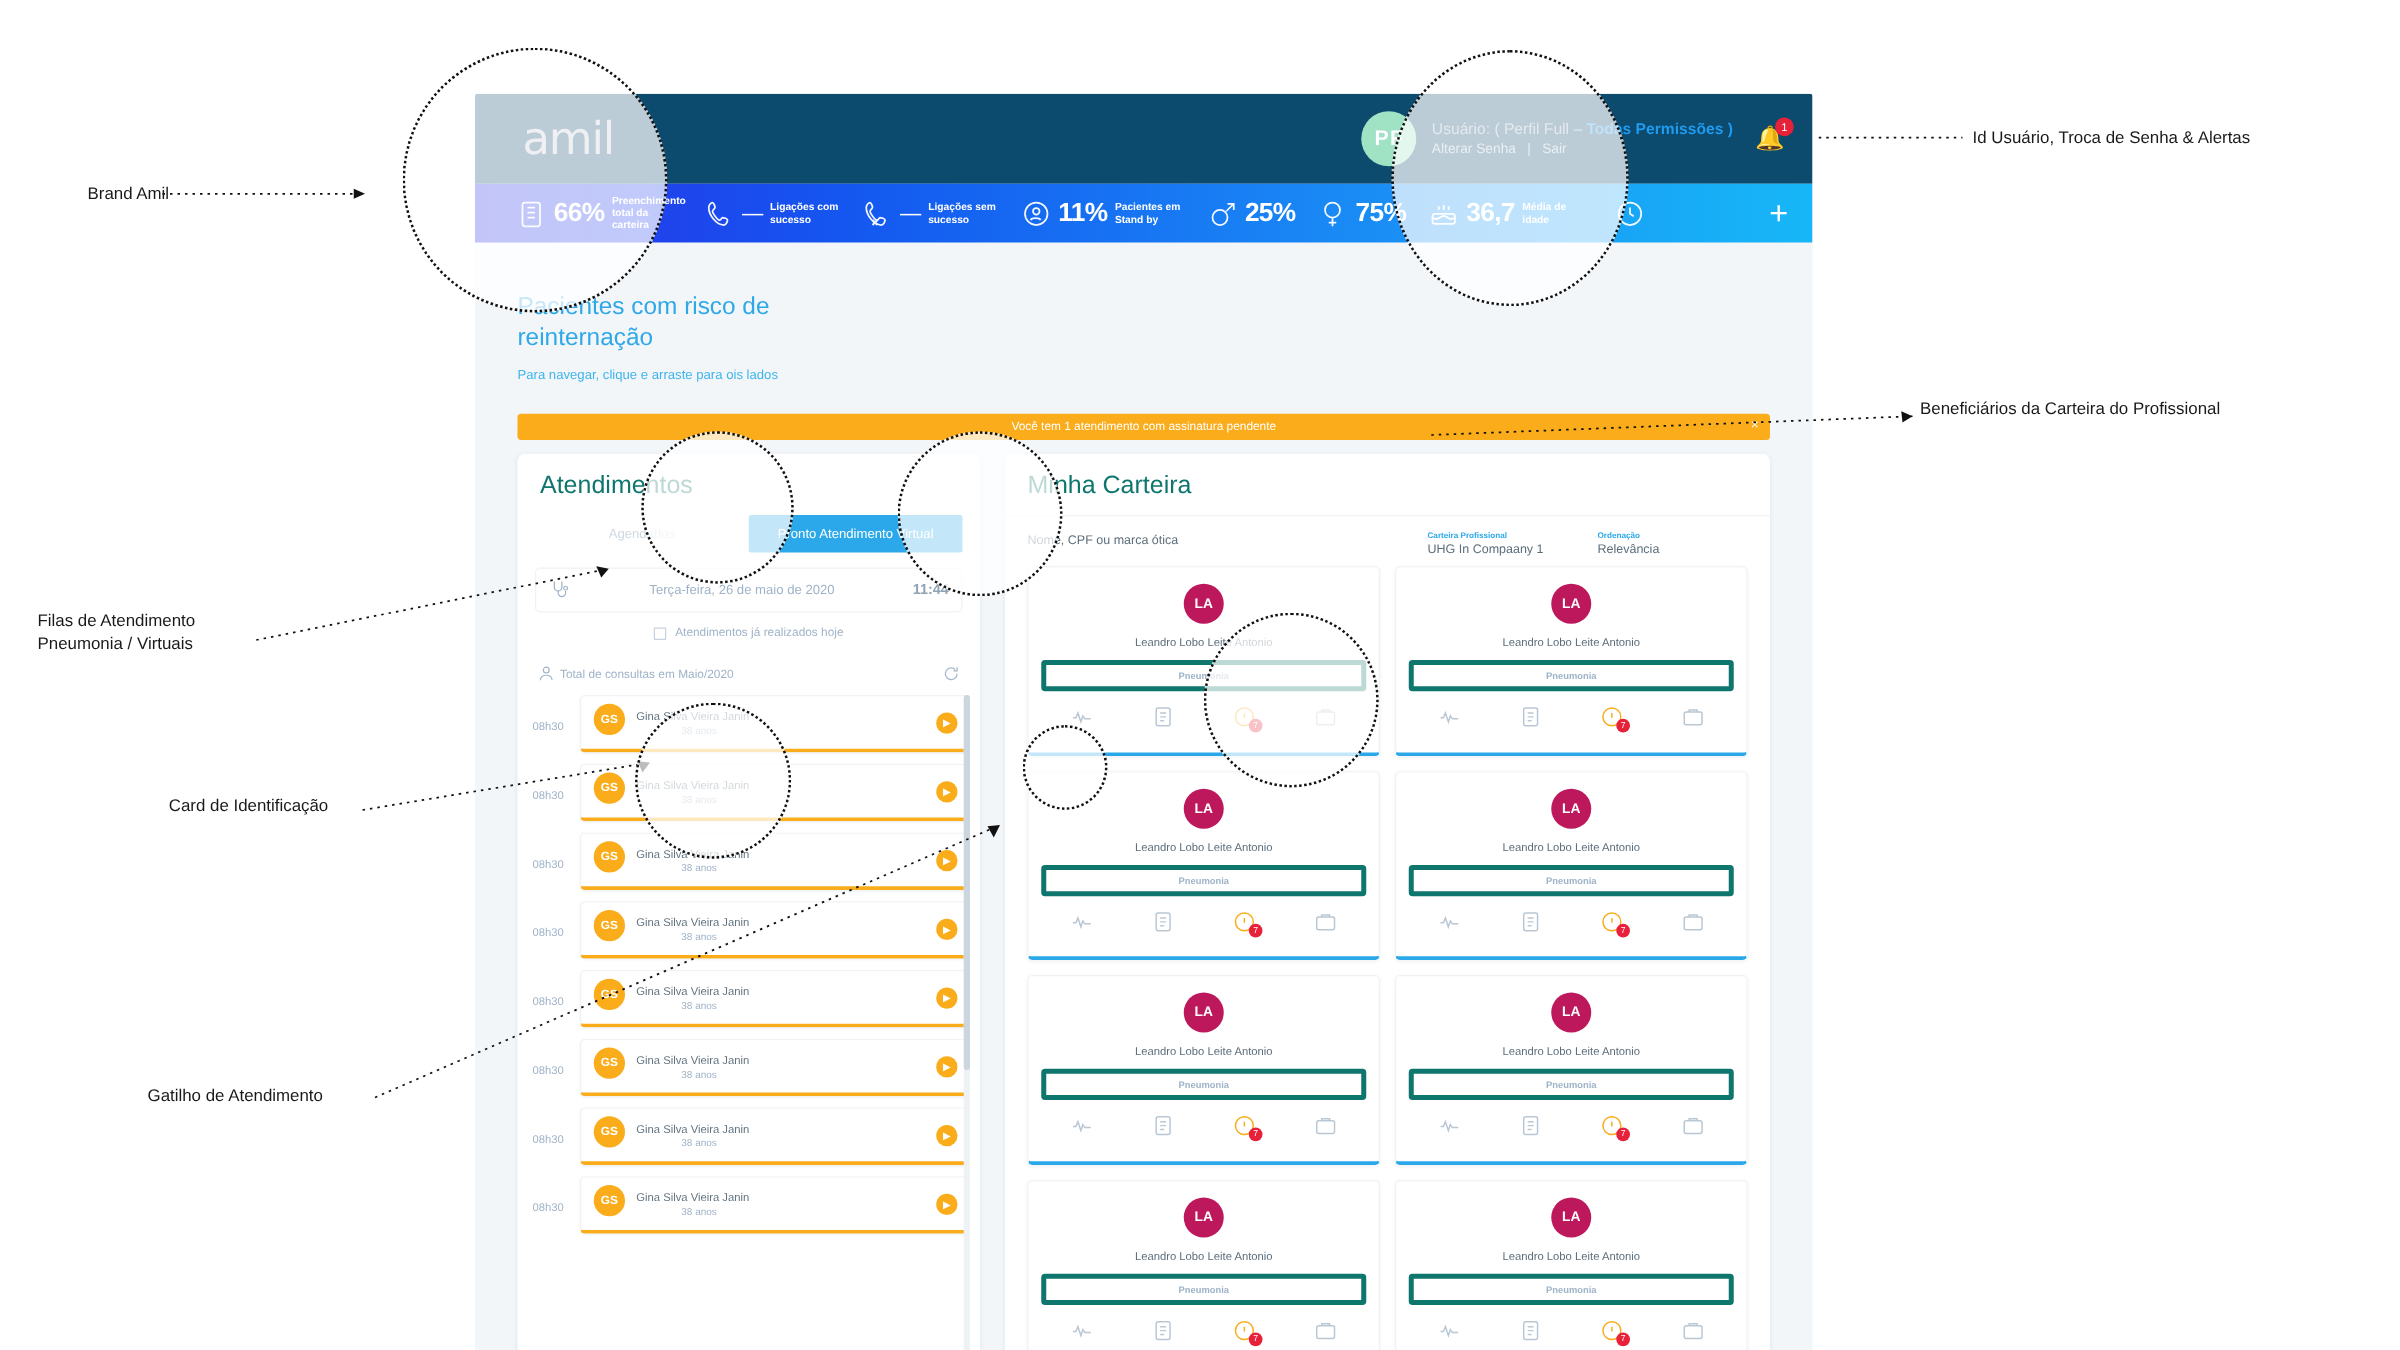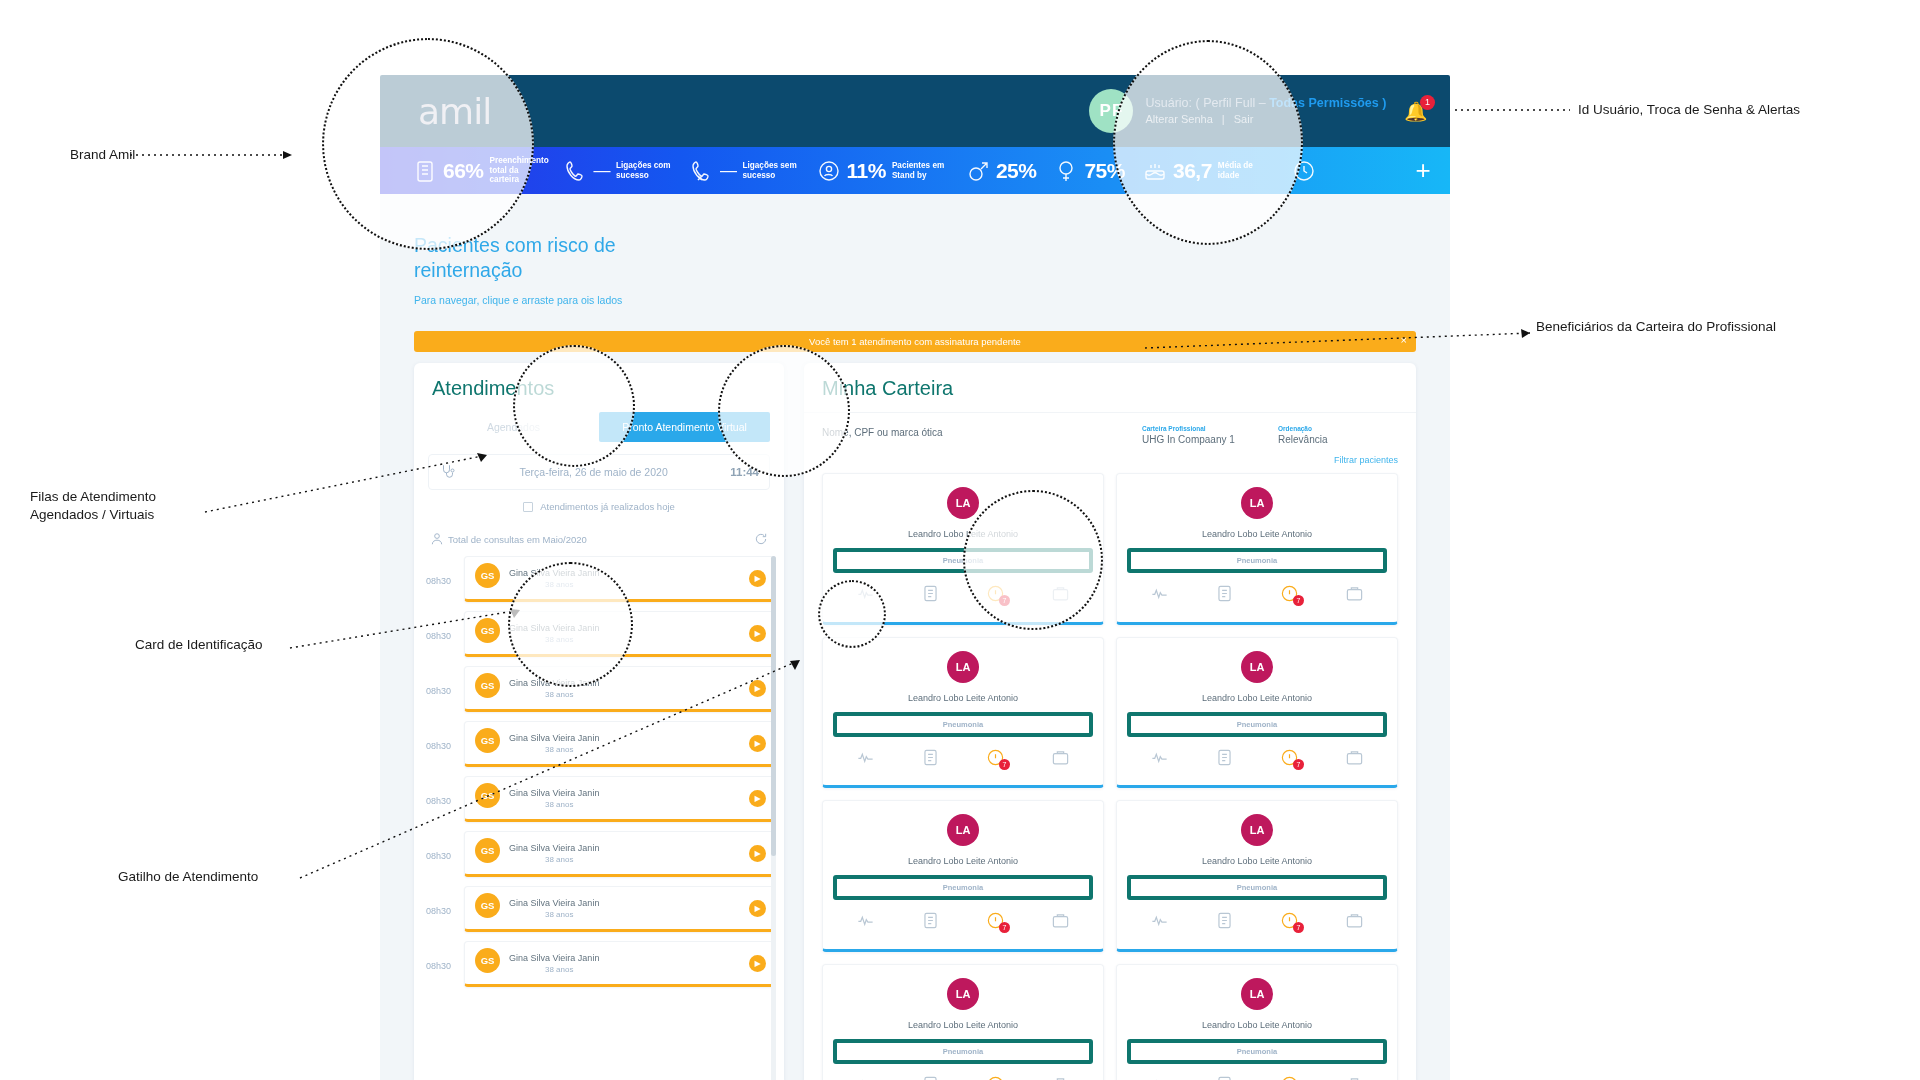--- a/index.html
+++ b/index.html
@@ -491,21 +491,20 @@
         <div class="cfield narrow">
           <div class="cfield-lbl">Carteira Profissional</div>
           <div class="cfield-val">UHG In Compaany 1</div>
         </div>
         <div class="cfield narrow">
           <div class="cfield-lbl">Ordenação</div>
           <div class="cfield-val">Relevância</div>
         </div>
       </div>
 
-      <div id="cart-filter">Filtrar pacientes</div>
 
       <div id="cart-grid">
           <div class="pcard">
             <div class="pcard-avatar">LA</div>
             <div class="pcard-name">Leandro Lobo Leite Antonio</div>
             <div class="pcard-tag">Pneumonia</div>
             <div class="pcard-actions">
               <span class="pact"><svg viewBox="0 0 24 24" fill="none" stroke="currentColor" stroke-width="1.5">
                   <path d="M3 13h3l2-5 3 9 2-6 2 3h6"></path>
                 </svg></span>
@@ -704,16 +703,16 @@
   <div class="circle" style="left:513px; top:345px; width:122px; height:122px;"></div>
   <div class="circle" style="left:718px; top:345px; width:132px; height:132px;"></div>
   <div class="circle" style="left:508px; top:562px; width:125px; height:125px;"></div>
   <div class="circle" style="left:818px; top:580px; width:68px; height:68px;"></div>
   <div class="circle" style="left:963px; top:490px; width:140px; height:140px;"></div>
 
   <div class="ann-label" style="left:70px;  top:146px;">Brand Amil</div>
   <div class="ann-label" style="left:1578px; top:101px;">Id Usuário, Troca de Senha &amp; Alertas</div>
   <div class="ann-label" style="left:1536px; top:318px;">Beneficiários da Carteira do Profissional</div>
   <div class="ann-label" style="left:30px;  top:488px;">Filas de Atendimento
-Agendados / Virtuais</div>
+Pneumonia / Virtuais</div>
   <div class="ann-label" style="left:135px; top:636px;">Card de Identificação</div>
   <div class="ann-label" style="left:118px; top:868px;">Gatilho de Atendimento</div>
 </div>
 
 </body></html>

